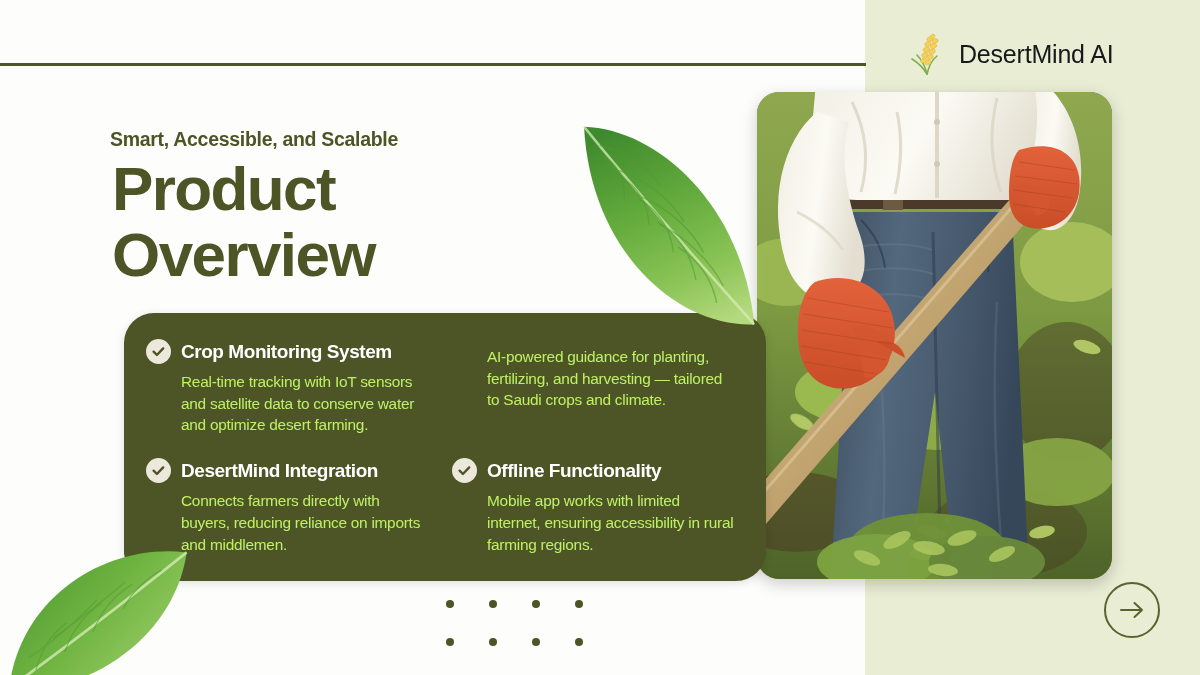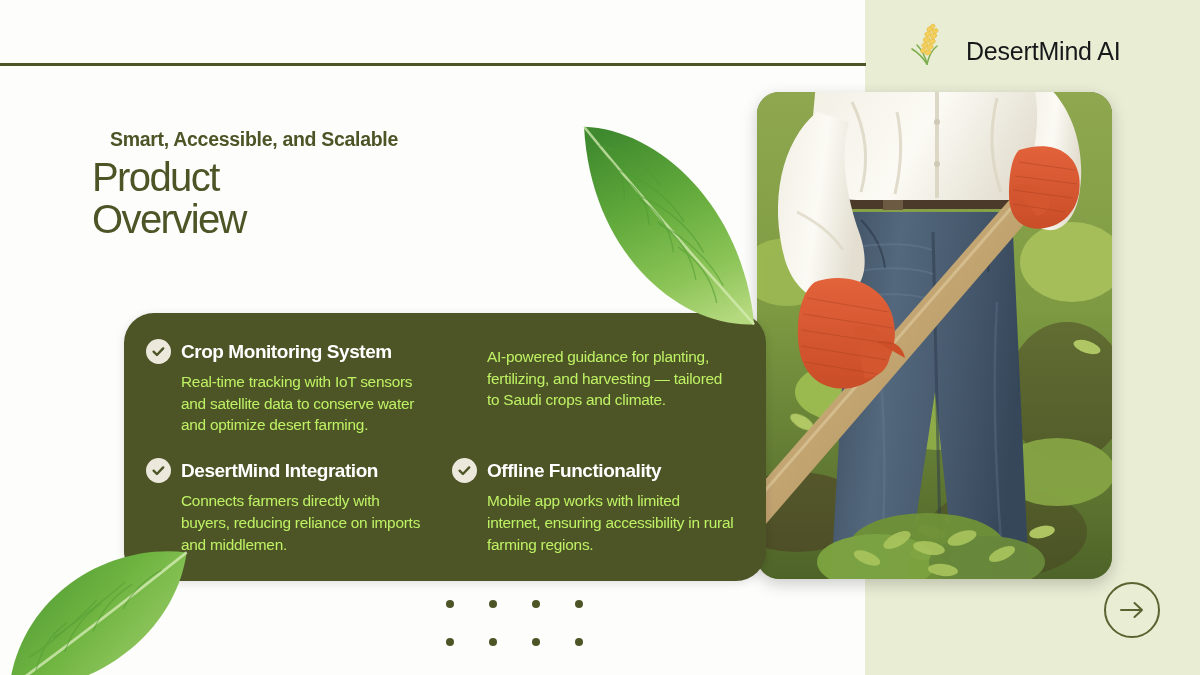--- a/index.html
+++ b/index.html
@@ -19,38 +19,38 @@
   }
 
   
   .top-rule {
     position:absolute; left:0; top:63px; width:866px; height:3px;
     background:#4d5426;
   }
 
   
   .brand {
-    position:absolute; left:908px; top:22px;
-    display:flex; align-items:flex-end; gap:18px;
+    position:absolute; left:908px; top:32px;
+    display:flex; align-items:center; gap:11px;
   }
   .brand-logo { width:40px; height:44px; display:block; }
   .brand-name {
     font-size:25px; color:#16181a; letter-spacing:-0.2px;
     font-family:"Liberation Sans", sans-serif; white-space:nowrap;
   }
 
   
   .eyebrow {
     position:absolute; left:110px; top:128px;
     font-size:19.5px; font-weight:bold; color:#4d5426;
     letter-spacing:-0.3px; white-space:nowrap;text-align:right;
   }
   .title {
-    position:absolute; left:92px; top:156px;
-    font-size:40px; font-weight:normal; color:#4d5426;
+    position:absolute; left:112px; top:156px;
+    font-size:62px; font-weight:bold; color:#4d5426;
     line-height:1.06; letter-spacing:-1.6px;
   }
   .title .l2 { display:block; }
 
   
   .card {
     position:absolute; left:96px; top:313px; width:642px; height:268px;
     background:#4d5426; border-radius:30px;
     padding:26px 30px 20px 22px;
     display:grid; grid-template-columns:1fr 1fr; column-gap:22px; row-gap:6px;

